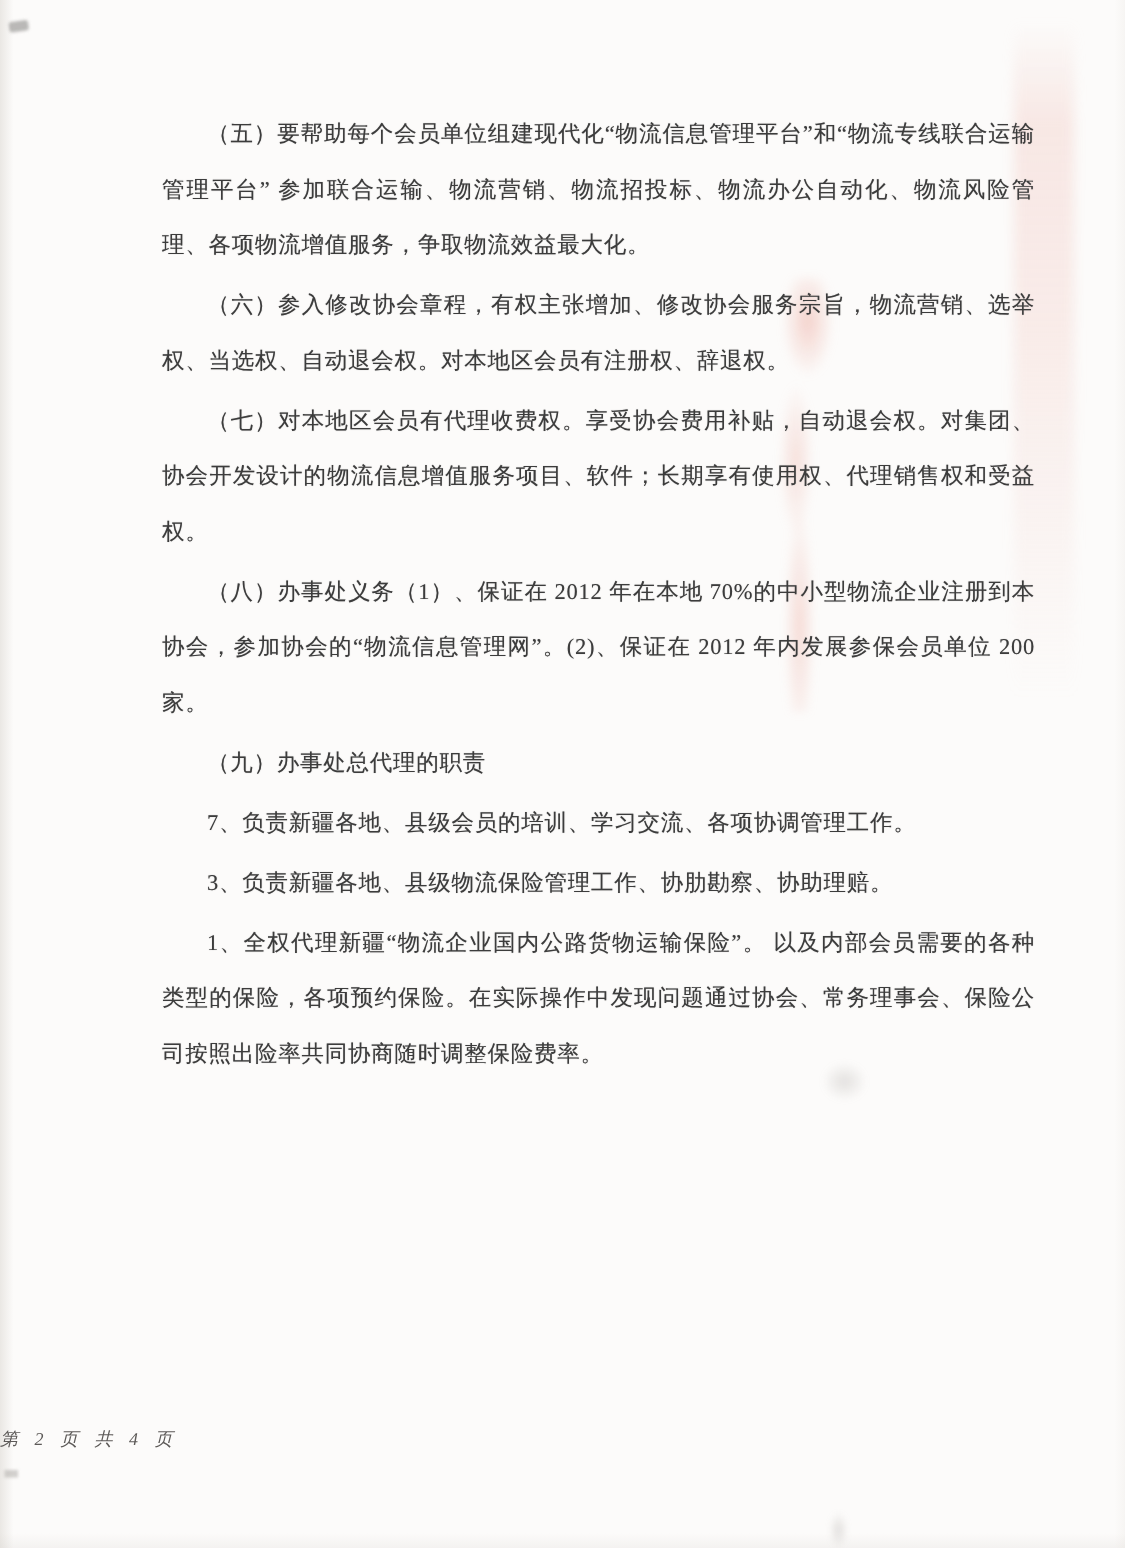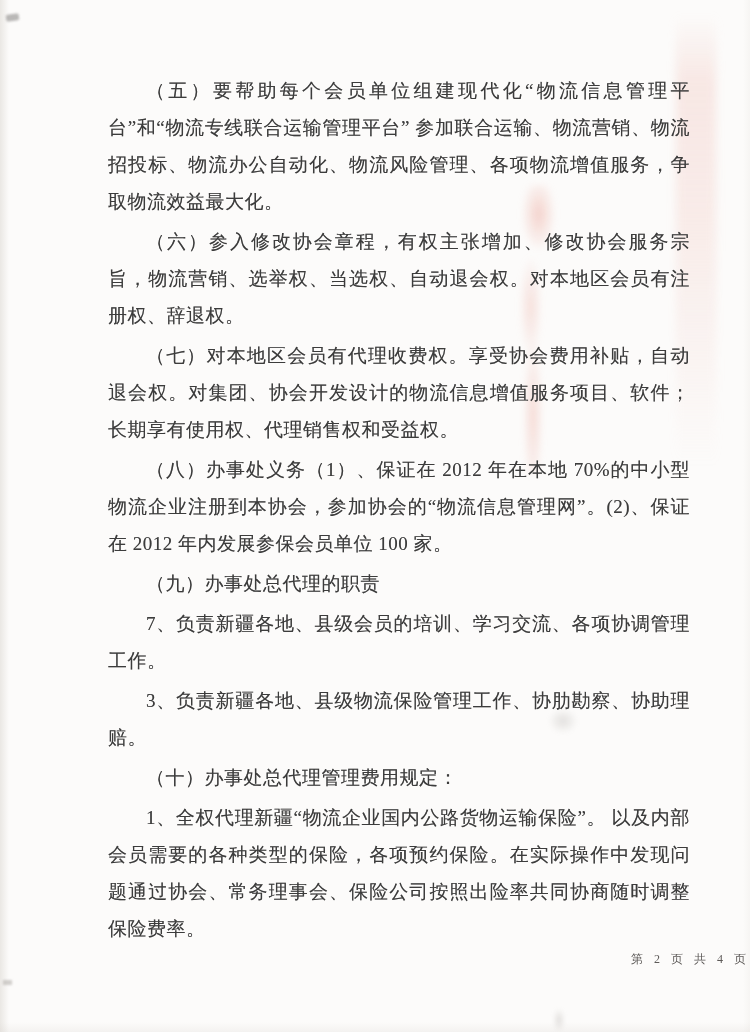--- a/index.html
+++ b/index.html
@@ -14,36 +14,37 @@
       linear-gradient(270deg, rgba(222,218,212,.18) 0px, rgba(252,251,250,0) 7px),
       #fcfbfa;
     font-family:"Liberation Serif","DejaVu Serif",serif;
   }
   .doc{
     position:absolute;
     left:108px;right:60px;top:72px;
   }
   .para{
     margin:0 0 3px 0;
-    font-size:19px;
+    font-size:15px;
     line-height:37px;
     color:#3c3c3c;
     text-align:justify;
     text-indent:2em;
     letter-spacing:.5px;
     text-shadow:0 0 .6px rgba(70,70,70,.5);
     word-break:break-all;
   }
   .footer{
     position:absolute;
     left:0;right:0;top:951px;
-    text-align:right;
+    text-align:left;
     font-size:12px;
     color:#5d5a58;
     letter-spacing:4px;
+    font-style:italic;
   }
   .artifact{position:absolute;pointer-events:none;}
   .streak-main{
     left:510px;top:185px;width:46px;height:290px;
     background:
       radial-gradient(24px 52px at 62% 10%, rgba(236,170,158,.50), rgba(236,170,158,0) 72%),
       radial-gradient(16px 72px at 45% 42%, rgba(236,170,158,.34), rgba(236,170,158,0) 72%),
       radial-gradient(14px 112px at 50% 80%, rgba(236,170,158,.40), rgba(236,170,158,0) 72%);
     filter:blur(3px);
   }
@@ -89,23 +90,22 @@
   <div class="artifact streak-main"></div>
   <div class="artifact streak-right"></div>
   <div class="artifact smudge-gray"></div>
   <div class="artifact bottom-smudge"></div>
   <div class="artifact left-speck"></div>
 
   <main class="doc">
       <p class="para">（五）要帮助每个会员单位组建现代化“物流信息管理平台”和“物流专线联合运输管理平台” 参加联合运输、物流营销、物流招投标、物流办公自动化、物流风险管理、各项物流增值服务，争取物流效益最大化。</p>
       <p class="para">（六）参入修改协会章程，有权主张增加、修改协会服务宗旨，物流营销、选举权、当选权、自动退会权。对本地区会员有注册权、辞退权。</p>
       <p class="para">（七）对本地区会员有代理收费权。享受协会费用补贴，自动退会权。对集团、协会开发设计的物流信息增值服务项目、软件；长期享有使用权、代理销售权和受益权。</p>
-      <p class="para">（八）办事处义务（1）、保证在 2012 年在本地 70%的中小型物流企业注册到本协会，参加协会的“物流信息管理网”。(2)、保证在 2012 年内发展参保会员单位 100 家。</p>
+      <p class="para">（八）办事处义务（1）、保证在 2012 年在本地 70%的中小型物流企业注册到本协会，参加协会的“物流信息管理网”。(2)、保证在 2012 年内发展参保会员单位 200 家。</p>
       <p class="para">（九）办事处总代理的职责</p>
       <p class="para">7、负责新疆各地、县级会员的培训、学习交流、各项协调管理工作。</p>
       <p class="para">3、负责新疆各地、县级物流保险管理工作、协肋勘察、协助理赔。</p>
-      <p class="para">（十）办事处总代理管理费用规定：</p>
       <p class="para">1、全权代理新疆“物流企业国内公路货物运输保险”。 以及内部会员需要的各种类型的保险，各项预约保险。在实际操作中发现问题通过协会、常务理事会、保险公司按照出险率共同协商随时调整保险费率。</p>
     </main>
 
   <div class="footer">第 2 页 共 4 页</div>
 
 </div>
 
 </body></html>

